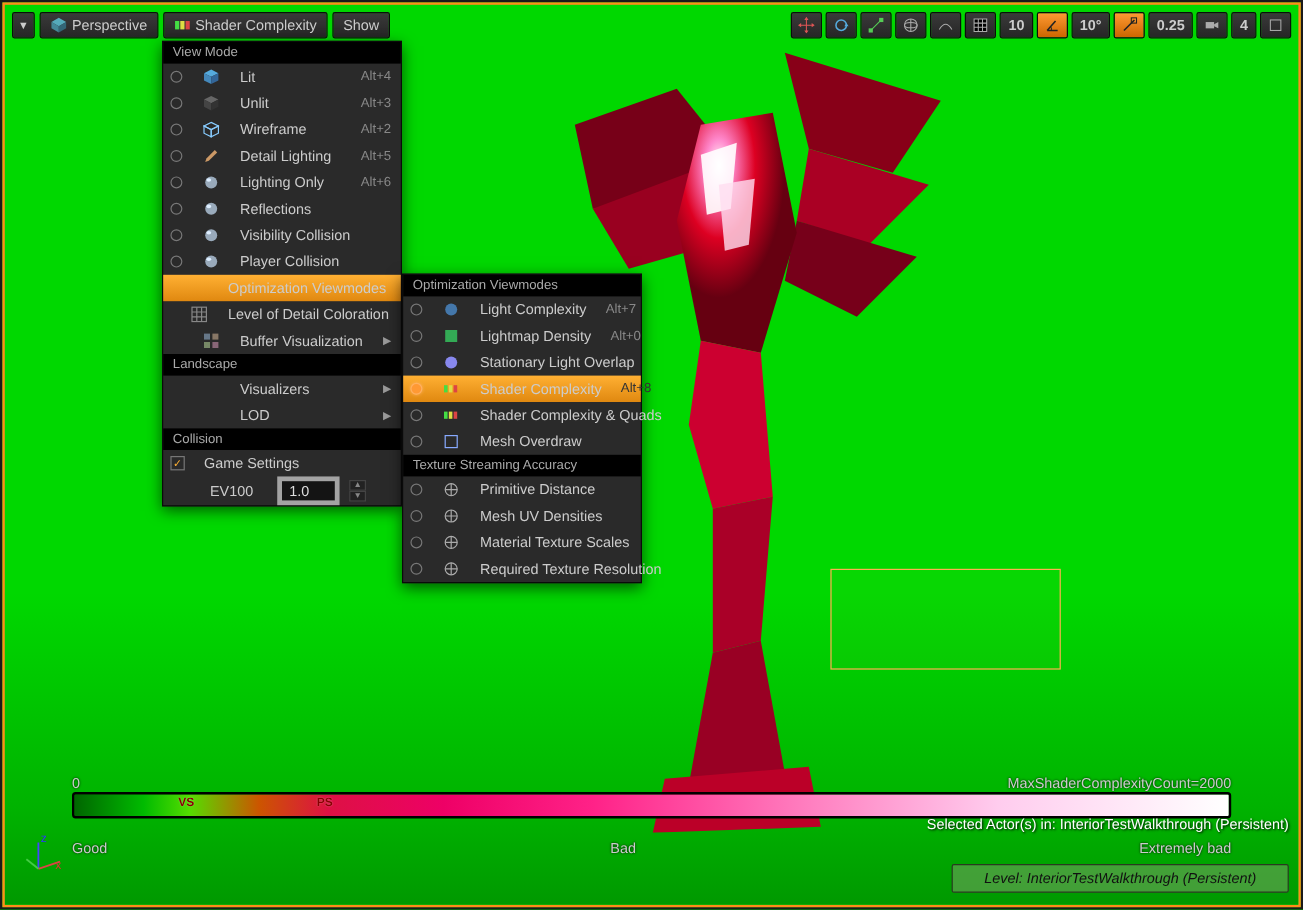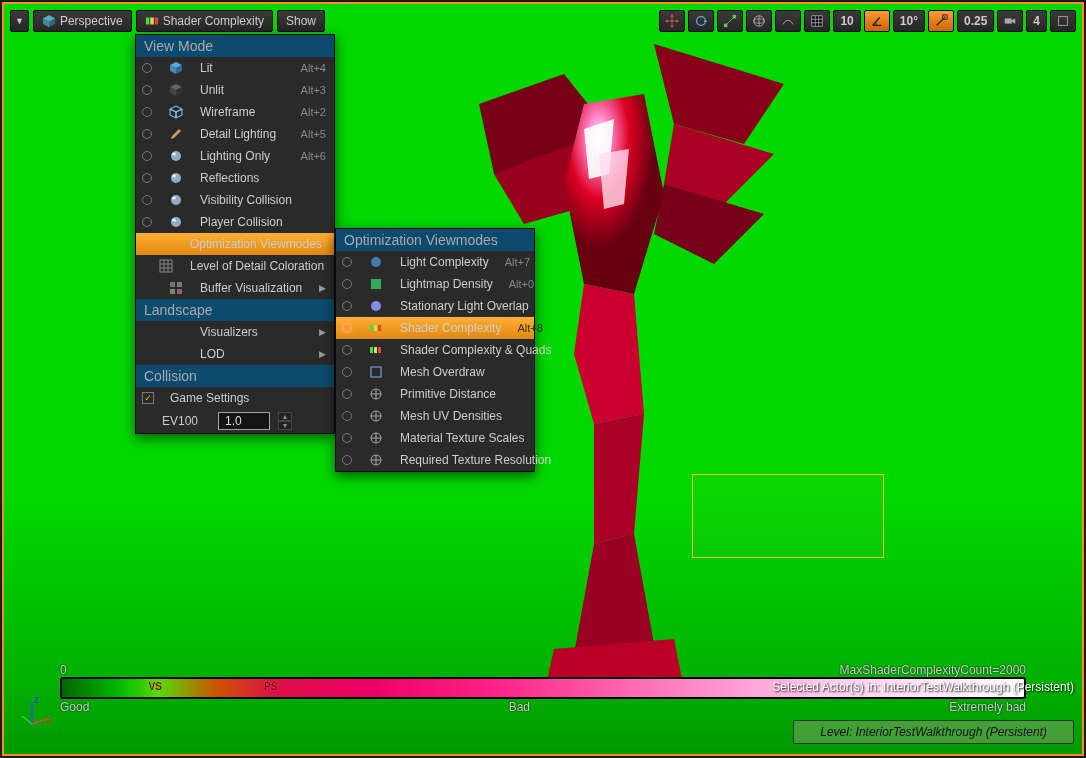--- a/index.html
+++ b/index.html
@@ -13,45 +13,45 @@
 .toolbar{position:absolute;top:6px;left:6px;display:flex;gap:4px;}
 .toolbar-r{position:absolute;top:6px;right:6px;display:flex;gap:3px;align-items:center;}
 .tbtn{background:linear-gradient(#3a3a3a,#262626);border:1px solid #0c0c0c;border-radius:2px;padding:2px 8px;height:22px;display:flex;align-items:center;gap:4px;color:#ddd;cursor:pointer;}
 .tbtn.arrow{padding:2px 4px;}
 .tbtn .ico{width:14px;height:14px;display:inline-block;}
 .tbtn.sq{padding:2px 4px;width:26px;justify-content:center;}
 .tbtn.num{font-weight:bold;font-size:11px;padding:2px 6px;}
 .tbtn.orange{background:linear-gradient(#ff9933,#cc6600);color:#111;}
 
 .menu{position:absolute;background:#2a2a2a;border:1px solid #0a0a0a;box-shadow:0 4px 12px rgba(0,0,0,.6);min-width:198px;}
-.menu .hdr{background:#0c4a6e;color:#aaa;padding:3px 8px;font-size:14px;}
+.menu .hdr{background:#000000;color:#aaa;padding:3px 8px;font-size:11px;}
 .menu .item{display:flex;align-items:center;padding:3px 8px 3px 6px;gap:16px;cursor:pointer;height:22px;}
 .menu .item.hl{background:linear-gradient(#ffb033,#e08810);color:#111;}
 .menu .item.hl .sc{color:#333;}
 .menu .item .radio{width:10px;height:10px;border-radius:50%;border:1px solid #777;flex:0 0 10px;}
 .menu .item .radio.on{background:#ff9933;border-color:#ffb060;box-shadow:0 0 3px #ffb060;}
 .menu .item .mico{width:16px;height:16px;flex:0 0 16px;display:flex;align-items:center;justify-content:center;}
 .menu .item .lbl{flex:1;white-space:nowrap;}
 .menu .item .sc{color:#888;font-size:11px;}
 .menu .item .arw{color:#999;font-size:9px;}
 .menu .chk{width:12px;height:12px;border:1px solid #777;flex:0 0 12px;display:flex;align-items:center;justify-content:center;font-size:9px;color:#ffb033;}
-.menu .row{display:flex;align-items:center;padding:3px 8px;gap:8px;height:24px;}
-.menu .numbox{background:#141414;border:1px solid #a3a3a3;padding:1px 6px;width:52px;color:#ddd;}
+.menu .row{display:flex;align-items:center;padding:3px 21px;gap:8px;height:24px;}
+.menu .numbox{background:#141414;border:4px solid #a3a3a3;padding:1px 6px;width:52px;color:#ddd;}
 .menu .spin{width:14px;display:flex;flex-direction:column;}
 .menu .spin span{font-size:7px;line-height:7px;color:#888;text-align:center;border:1px solid #444;background:#222;}
 
 .tooltip{position:absolute;background:#e6e6e6;border:1px solid #888;padding:6px 14px;color:#222;text-align:center;box-shadow:0 2px 8px rgba(0,0,0,.4);}
 .tooltip .t1{color:#222;font-size:12px;}
 .tooltip .t2{color:#777;font-size:11px;margin-top:2px;}
 
 .legend{position:absolute;left:56px;right:56px;bottom:40px;}
 .legend .top{display:flex;justify-content:space-between;color:#fff;font-size:11px;text-shadow:0 0 2px #000;}
 .legend .bar{height:22px;border:2px solid #000;border-radius:3px;background:linear-gradient(to right,#006600 0%,#00bb00 6%,#55dd00 10%,#cc5500 16%,#dd1144 22%,#ee0066 32%,#ff2288 45%,#ff77bb 62%,#ffccee 80%,#ffffff 100%);position:relative;}
 .legend .bar .m{position:absolute;top:2px;font-size:10px;color:#800;font-weight:bold;text-shadow:0 0 1px rgba(255,255,255,.5);}
-.legend .bot{display:flex;justify-content:space-between;color:#fff;font-size:11px;text-shadow:0 0 2px #000;margin-top:1px;}
+.legend .bot{display:flex;justify-content:space-between;color:#fff;font-size:11px;text-shadow:0 0 2px #000;margin-top:18px;}
 
 .seltxt{position:absolute;right:8px;bottom:60px;color:#fff;text-shadow:1px 1px 2px #000;font-size:12px;}
 .lvlbox{position:absolute;right:8px;bottom:10px;background:rgba(120,160,100,.55);border:1px solid #2a3a20;padding:4px 26px;color:#111;font-size:12px;border-radius:2px;font-style:italic;}
 
 .gizmo{position:absolute;left:16px;bottom:24px;width:36px;height:36px;}
 .gizmo .z{position:absolute;left:14px;top:0;color:#33f;font-size:10px;}
 .gizmo .x{position:absolute;left:26px;top:22px;color:#d33;font-size:10px;}
 .gizmo svg{position:absolute;inset:0;}
 </style>
 </head>
@@ -398,20 +398,21 @@
         <div class="item">
           <span class="radio"></span>
           <span class="mico">
             <svg width="14" height="14">
               <rect x="2" y="2" width="10" height="10" fill="none" stroke="#8af"></rect>
             </svg>
           </span>
           <span class="lbl">Mesh Overdraw</span>
         </div>
       </div>
+    <div class="hdr">Texture Streaming Accuracy</div>
     <div id="m2-tex">
         <div class="item">
           <span class="radio"></span>
           <span class="mico">
             <svg width="14" height="14">
               <circle cx="7" cy="7" r="5" stroke="#aaa" fill="none"></circle>
               <path stroke="#aaa" d="M7 2v10M2 7h10"></path>
             </svg>
           </span>
           <span class="lbl">Primitive Distance</span>

